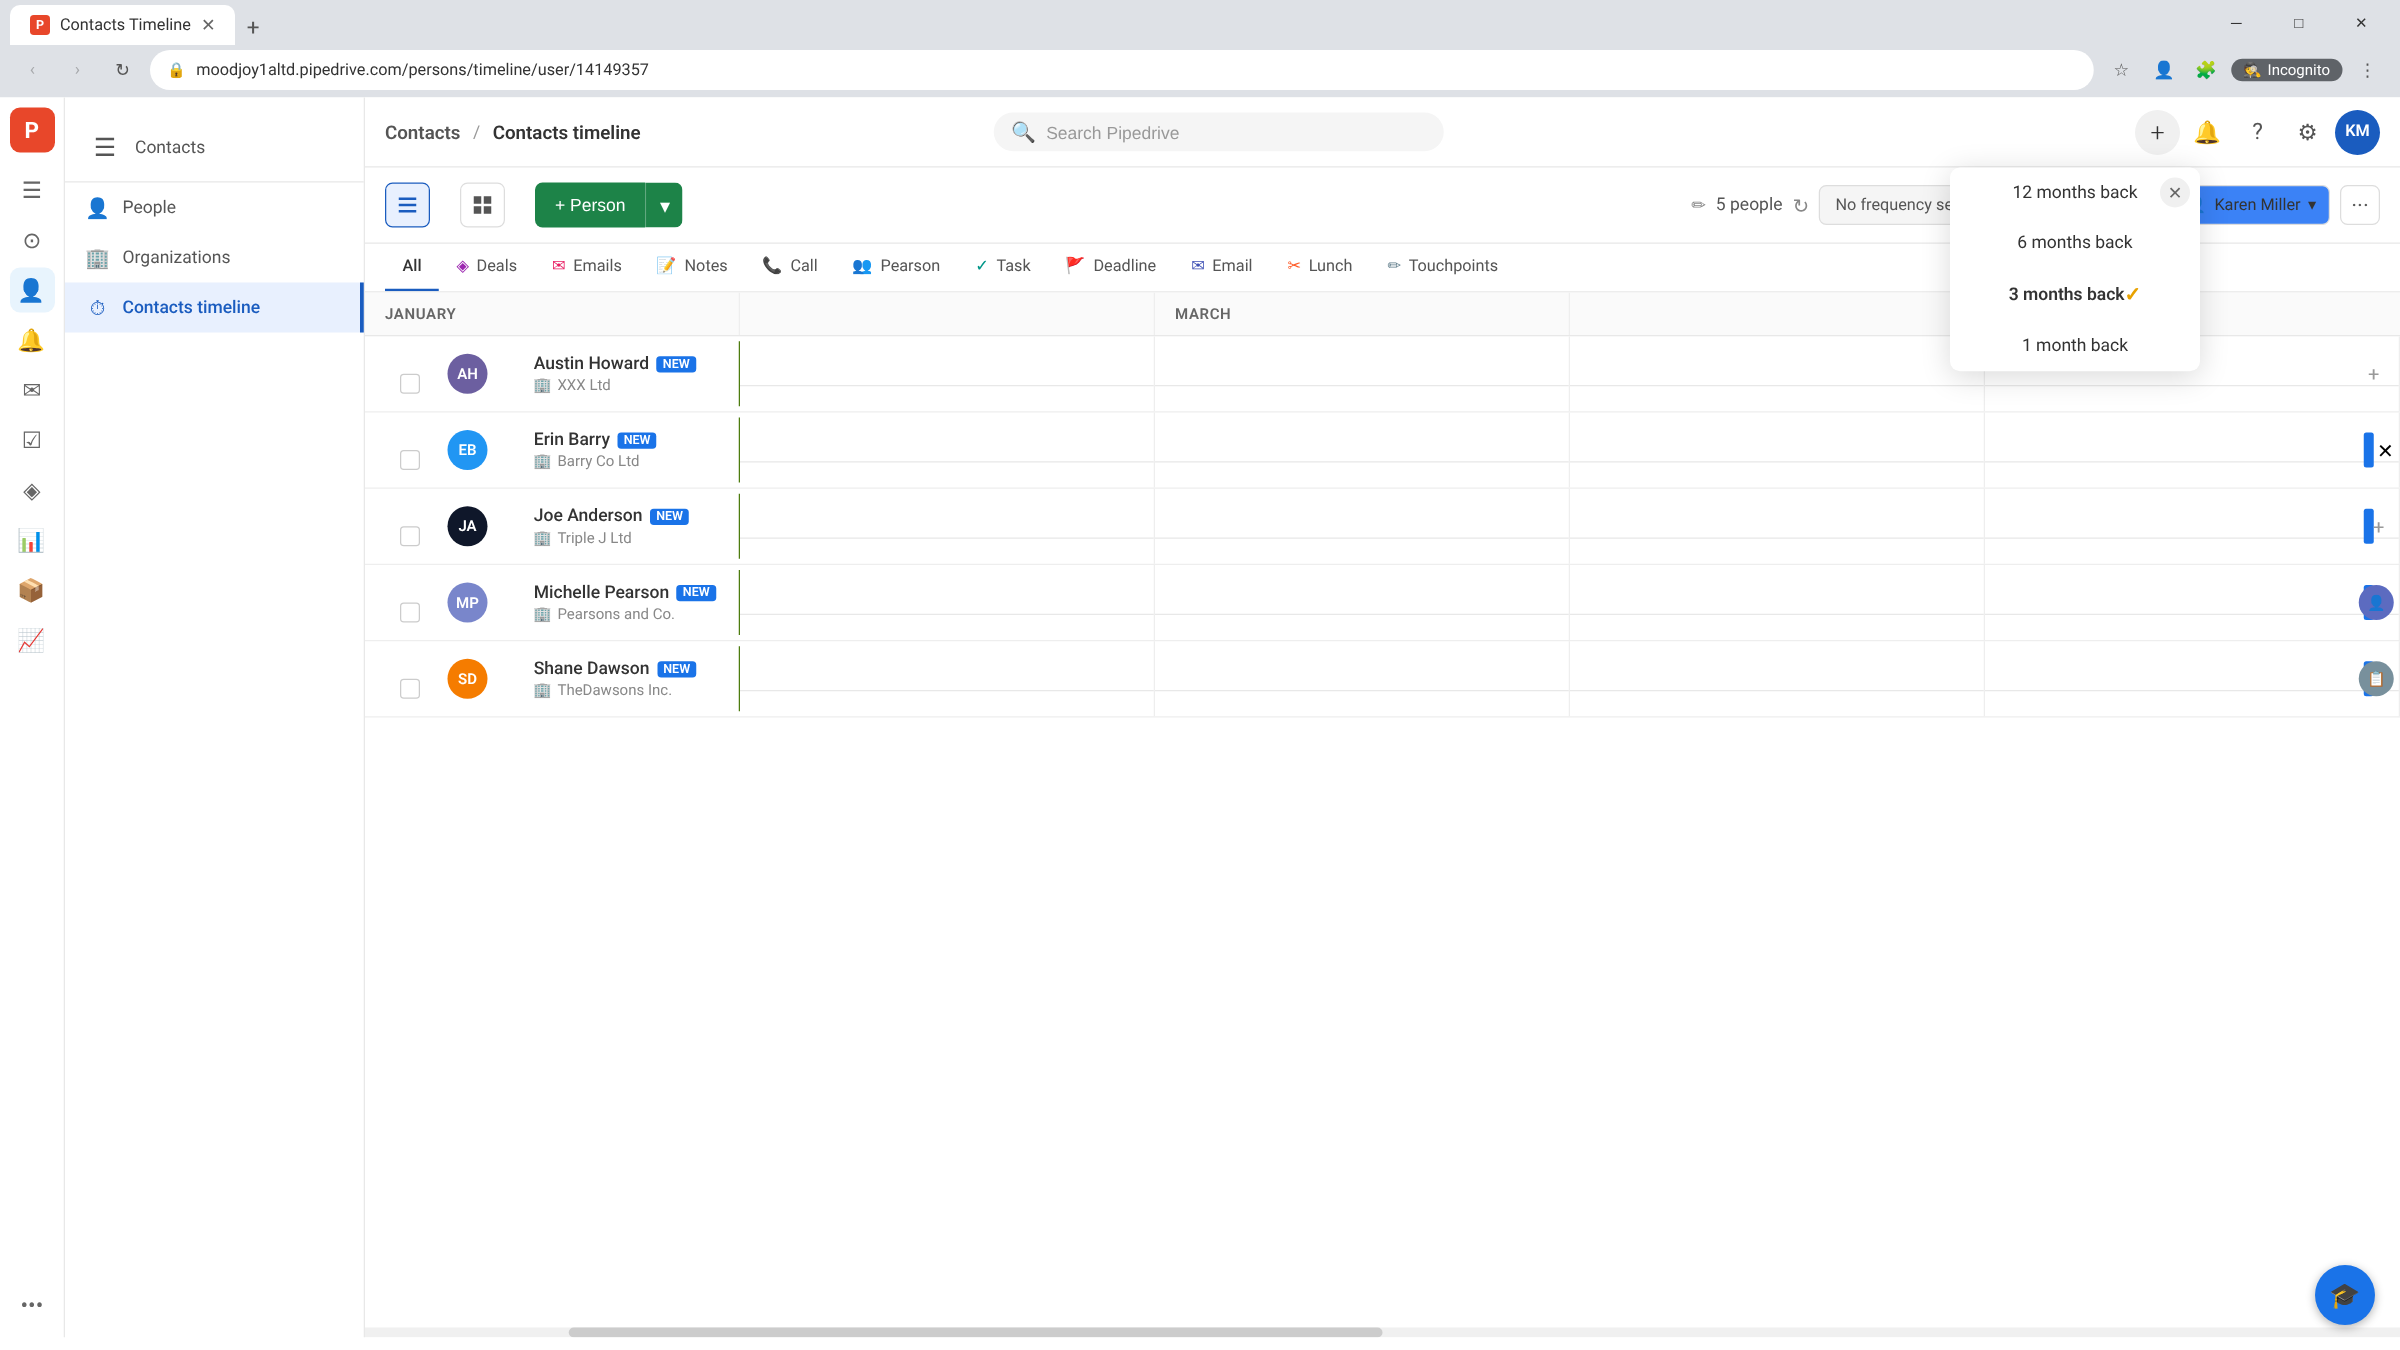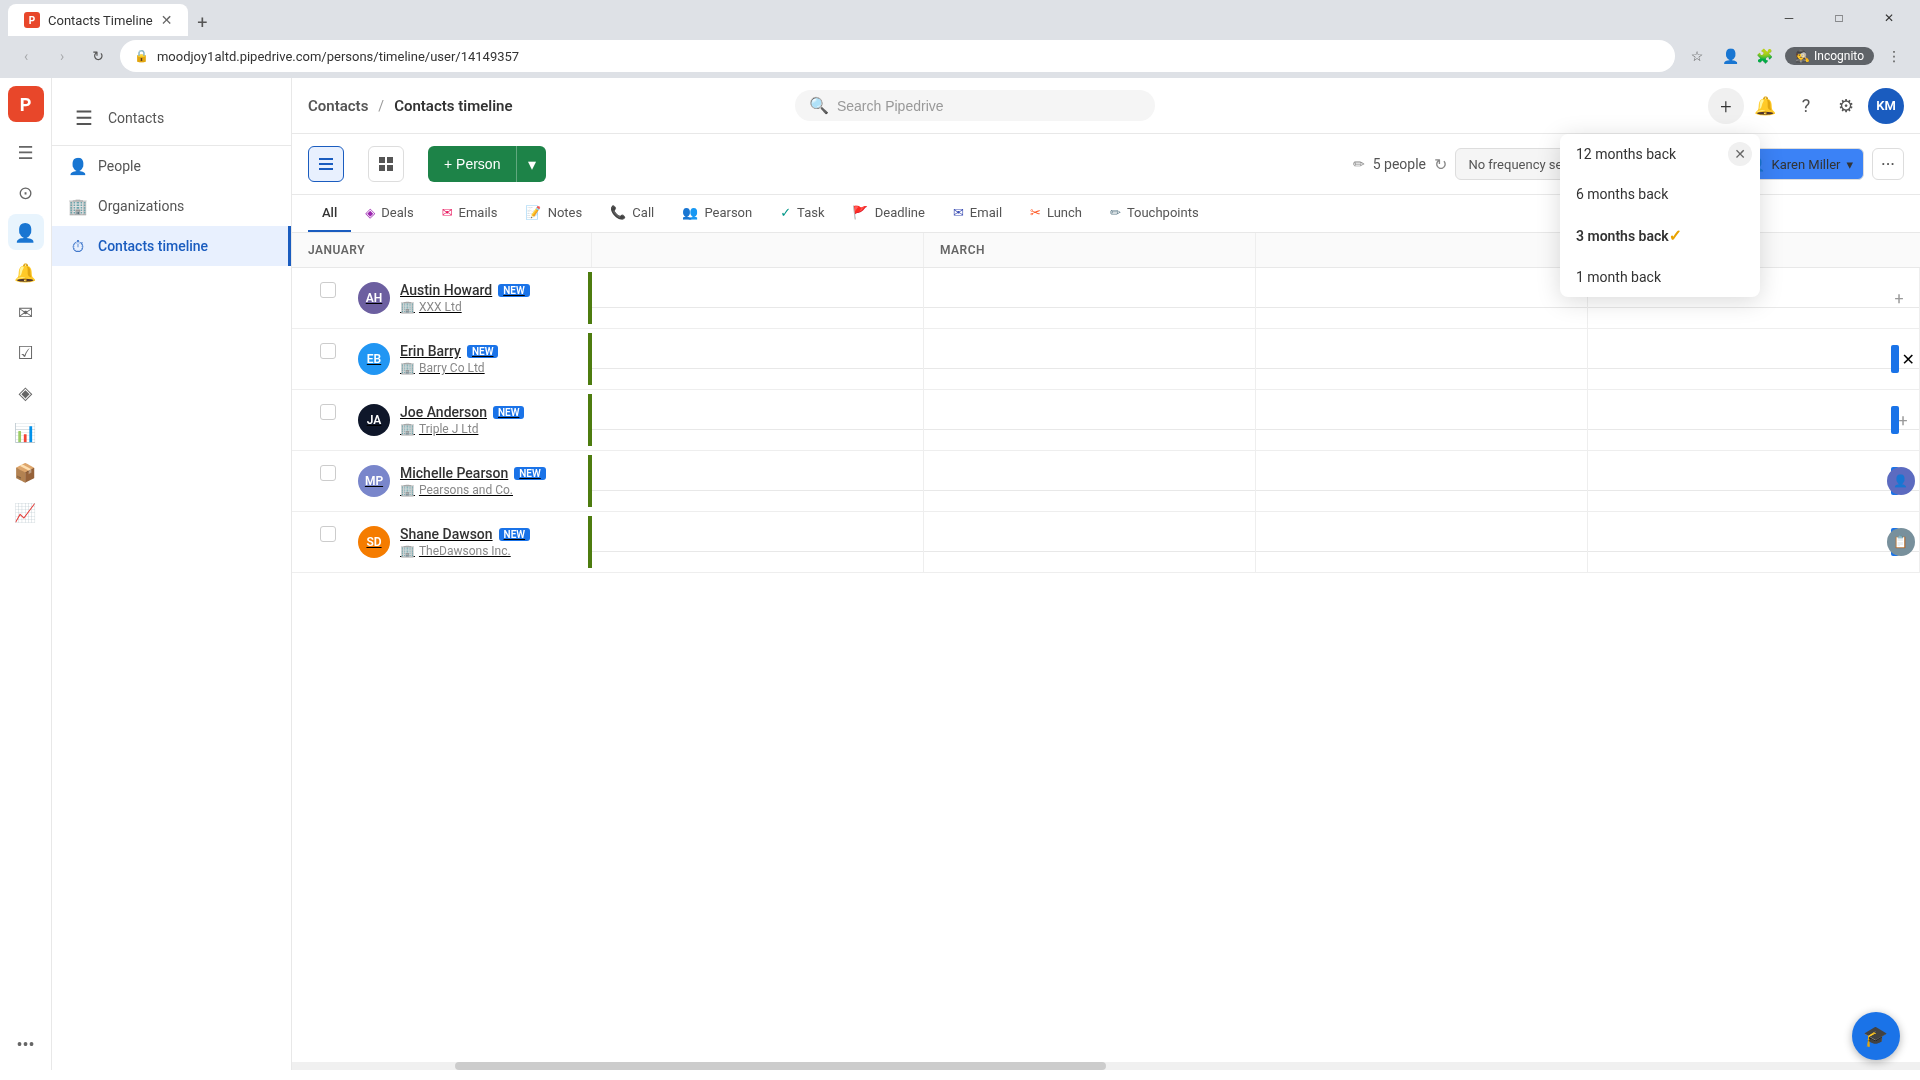--- a/index.html
+++ b/index.html
@@ -60,35 +60,35 @@
     .filter-bar { padding: 0 16px; border-bottom: 1px solid #e8e8e8; display: flex; align-items: center; gap: 0; overflow-x: auto; }
     .filter-tab { padding: 10px 14px; font-size: 13px; color: #555; cursor: pointer; white-space: nowrap; display: flex; align-items: center; gap: 6px; border-bottom: 2px solid transparent; }
     .filter-tab.all { color: #333; border-bottom: 2px solid #1a5cbf; font-weight: 500; }
 
     
     .timeline-container { flex: 1; overflow: hidden; display: flex; flex-direction: column; }
     .timeline-header { display: grid; grid-template-columns: 300px repeat(4, 1fr); border-bottom: 1px solid #e8e8e8; background: #fafafa; }
     .timeline-col-header { padding: 10px 16px; font-size: 12px; font-weight: 600; color: #666; text-transform: uppercase; letter-spacing: 0.5px; border-right: 1px solid #eee; }
     .timeline-rows { overflow-y: auto; flex: 1; }
     .timeline-row { display: grid; grid-template-columns: 300px repeat(4, 1fr); border-bottom: 1px solid #eee; min-height: 60px; align-items: center; }
-    .person-cell { padding: 10px 16px; display: flex; align-items: flex-start; gap: 10px; border-right: 4px solid #4d7c0f; text-decoration: underline; }
+    .person-cell { padding: 10px 16px; display: flex; align-items: flex-end; gap: 10px; border-right: 1px solid #4d7c0f; }
     .person-avatar { width: 32px; height: 32px; border-radius: 50%; display: flex; align-items: center; justify-content: center; font-size: 12px; font-weight: 600; color: white; flex-shrink: 0; }
-    .person-info { flex: 1; }
+    .person-info { flex: 1; margin-left: 27px; }
     .person-name { font-size: 14px; color: #333; font-weight: 500; display: flex; align-items: center; gap: 6px; }
     .new-badge { background: #1a73e8; color: white; font-size: 10px; padding: 1px 5px; border-radius: 3px; font-weight: 600; }
     .person-org { font-size: 12px; color: #888; display: flex; align-items: center; gap: 4px; margin-top: 2px; }
     .timeline-cell { border-right: 1px solid #eee; height: 60px; position: relative; }
     .timeline-line { position: absolute; bottom: 20px; left: 0; right: 0; height: 1px; background: #e8e8e8; }
     .row-add-btn { width: 24px; height: 24px; border-radius: 50%; display: flex; align-items: center; justify-content: center; color: #999; font-size: 16px; cursor: pointer; }
     .checkbox-cell { width: 40px; display: flex; align-items: center; justify-content: center; }
     .person-checkbox { width: 16px; height: 16px; border: 1px solid #ccc; border-radius: 3px; cursor: pointer; }
 
     
     .dropdown-overlay { position: absolute; top: 56px; right: 160px; background: white; border-radius: 8px; box-shadow: 0 4px 24px rgba(0,0,0,0.15); width: 200px; z-index: 100; overflow: hidden; }
-    .dropdown-item { padding: 12px 16px; font-size: 14px; color: #333; cursor: pointer; display: flex; align-items: center; justify-content: flex-start; }
+    .dropdown-item { padding: 12px 16px; font-size: 14px; color: #333; cursor: pointer; display: flex; align-items: center; justify-content: center; }
     .dropdown-item.selected { font-weight: 600; }
     .dropdown-close { position: absolute; top: 8px; right: 8px; width: 24px; height: 24px; border-radius: 50%; display: flex; align-items: center; justify-content: center; cursor: pointer; color: #666; font-size: 14px; background: #f0f0f0; }
     .check-icon { color: #e8a200; font-size: 16px; }
 
     
     .app-header { background: #fff; border-bottom: 1px solid #e8e8e8; padding: 0 16px; height: 56px; display: flex; align-items: center; gap: 12px; }
     .hamburger-btn { width: 32px; height: 32px; display: flex; align-items: center; justify-content: center; cursor: pointer; color: #555; font-size: 20px; }
     .breadcrumb { display: flex; align-items: center; gap: 6px; font-size: 14px; }
     .search-bar { flex: 1; max-width: 360px; margin: 0 auto; }
     .search-input-wrap { background: #f5f5f5; border-radius: 20px; padding: 6px 14px; display: flex; align-items: center; gap: 8px; }

